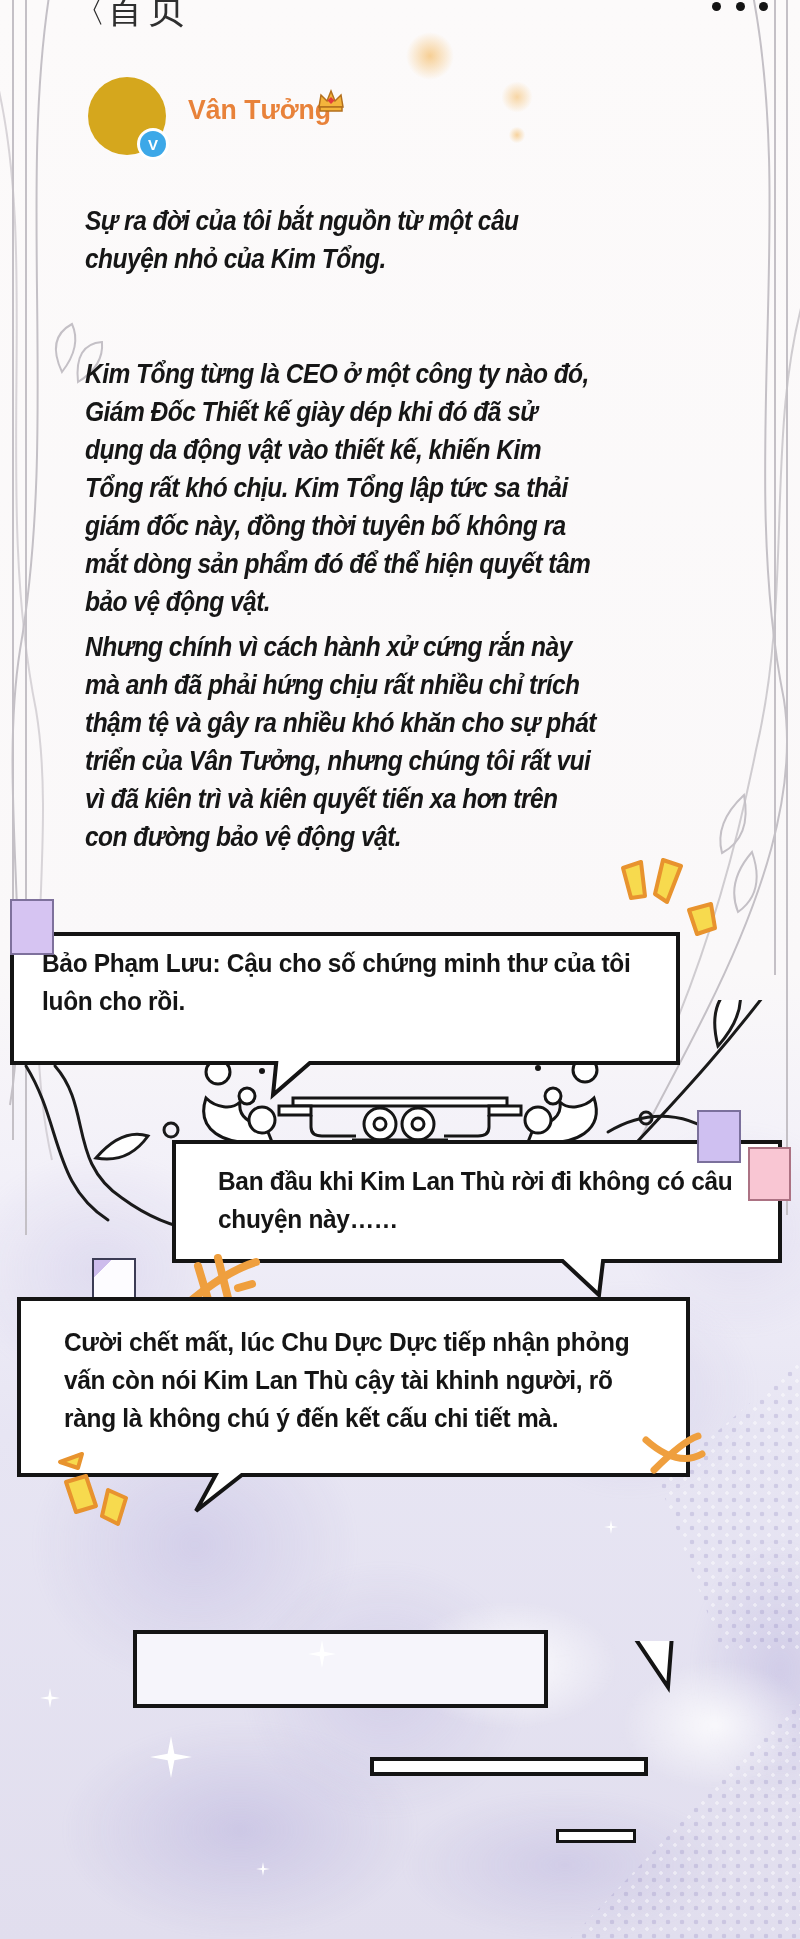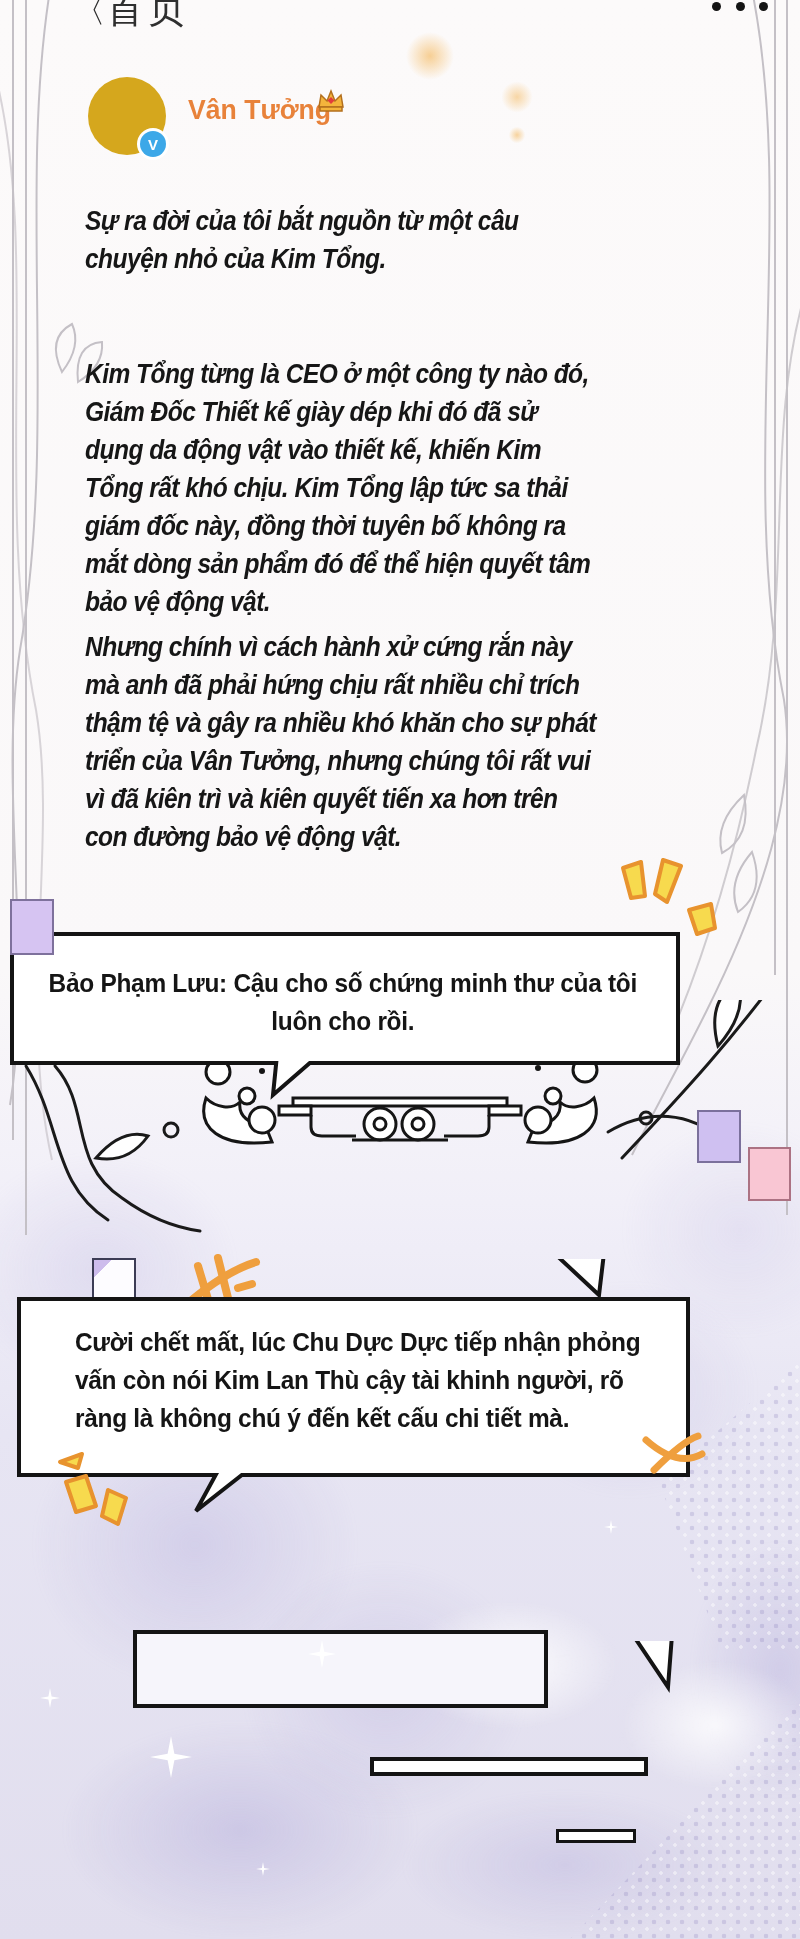--- a/index.html
+++ b/index.html
@@ -138,45 +138,48 @@
       <path d="M352,140 h96" fill="none"></path>
       <path d="M272,142 C220,148 196,128 206,98 C216,108 232,110 240,102 C238,116 250,126 264,122 Z"></path>
       <circle cx="247" cy="96" r="8"></circle>
         <circle cx="262" cy="120" r="13"></circle>
       <path d="M528,142 C580,148 604,128 594,98 C584,108 568,110 560,102 C562,116 550,126 536,122 Z"></path>
       <circle cx="553" cy="96" r="8"></circle>
         <circle cx="538" cy="120" r="13"></circle>
     </g>
   </svg>
 
-  <div class="abs bubble" style="left:10px;top:932px;width:670px;height:133px;padding:28px 28px;text-align:center;">
+  <div class="abs bubble" style="left:10px;top:932px;width:670px;height:133px;padding:8px 28px;">
     <div class="inner" style="width:640px;">Bảo Phạm Lưu: Cậu cho số chứng minh thư của tôi luôn cho rồi.</div>
   </div>
   <svg class="tail" width="60" height="40" viewBox="0 0 60 40" style="left:263px;top:1061px;">
     <polygon points="14,-6 56,-6 10,34" fill="#ffffff" stroke="#141414" stroke-width="4"></polygon>
   </svg>
   <div class="abs sticky" style="left:10px;top:899px;width:44px;height:56px;background:#d6c4f2;"></div>
 
+  <div class="abs bubble" style="left:172px;top:1140px;width:610px;height:123px;padding:18px 42px;">
+    <div class="inner" style="width:560px;">Ban đầu khi Kim Lan Thù rời đi không có câu chuyện này……</div>
+  </div>
   <svg class="tail" width="56" height="42" viewBox="0 0 56 42" style="left:552px;top:1259px;">
     <polygon points="2,-6 52,-6 47,36" fill="#ffffff" stroke="#141414" stroke-width="4"></polygon>
   </svg>
   <div class="abs sticky" style="left:697px;top:1110px;width:44px;height:53px;background:#cfc0f1;"></div>
   <div class="abs sticky" style="left:748px;top:1147px;width:43px;height:54px;background:#f9c6d3;border-color:rgba(110,45,65,.55);"></div>
 
   <div class="abs note-fold" style="left:92px;top:1258px;width:44px;height:53px;"></div>
   <svg class="abs" width="110" height="90" viewBox="0 0 110 90" style="left:160px;top:1248px;">
     <g fill="none" stroke="#ef9f3e" stroke-width="8" stroke-linecap="round">
       <path d="M12,70 C38,44 70,22 96,14"></path>
       <path d="M38,18 L50,58"></path>
         <path d="M58,10 L68,50"></path>
         <path d="M78,40 L92,36"></path>
     </g>
   </svg>
 
-  <div class="abs bubble" style="left:17px;top:1297px;width:673px;height:180px;padding:22px 54px;">
+  <div class="abs bubble" style="left:17px;top:1297px;width:673px;height:180px;padding:22px 43px;">
     <div class="inner" style="width:620px;">Cười chết mất, lúc Chu Dực Dực tiếp nhận phỏng vấn còn nói Kim Lan Thù cậy tài khinh người, rõ ràng là không chú ý đến kết cấu chi tiết mà.</div>
   </div>
   <svg class="tail" width="60" height="44" viewBox="0 0 60 44" style="left:194px;top:1473px;">
     <polygon points="26,-6 58,-6 2,38" fill="#ffffff" stroke="#141414" stroke-width="4"></polygon>
   </svg>
   <svg class="abs" width="70" height="50" viewBox="0 0 70 50" style="left:638px;top:1428px;">
     <g fill="none" stroke="#ef9f3e" stroke-width="7" stroke-linecap="round">
       <path d="M8,12 C26,28 46,36 64,26"></path>
       <path d="M16,42 C32,26 48,12 60,8"></path>
     </g>

